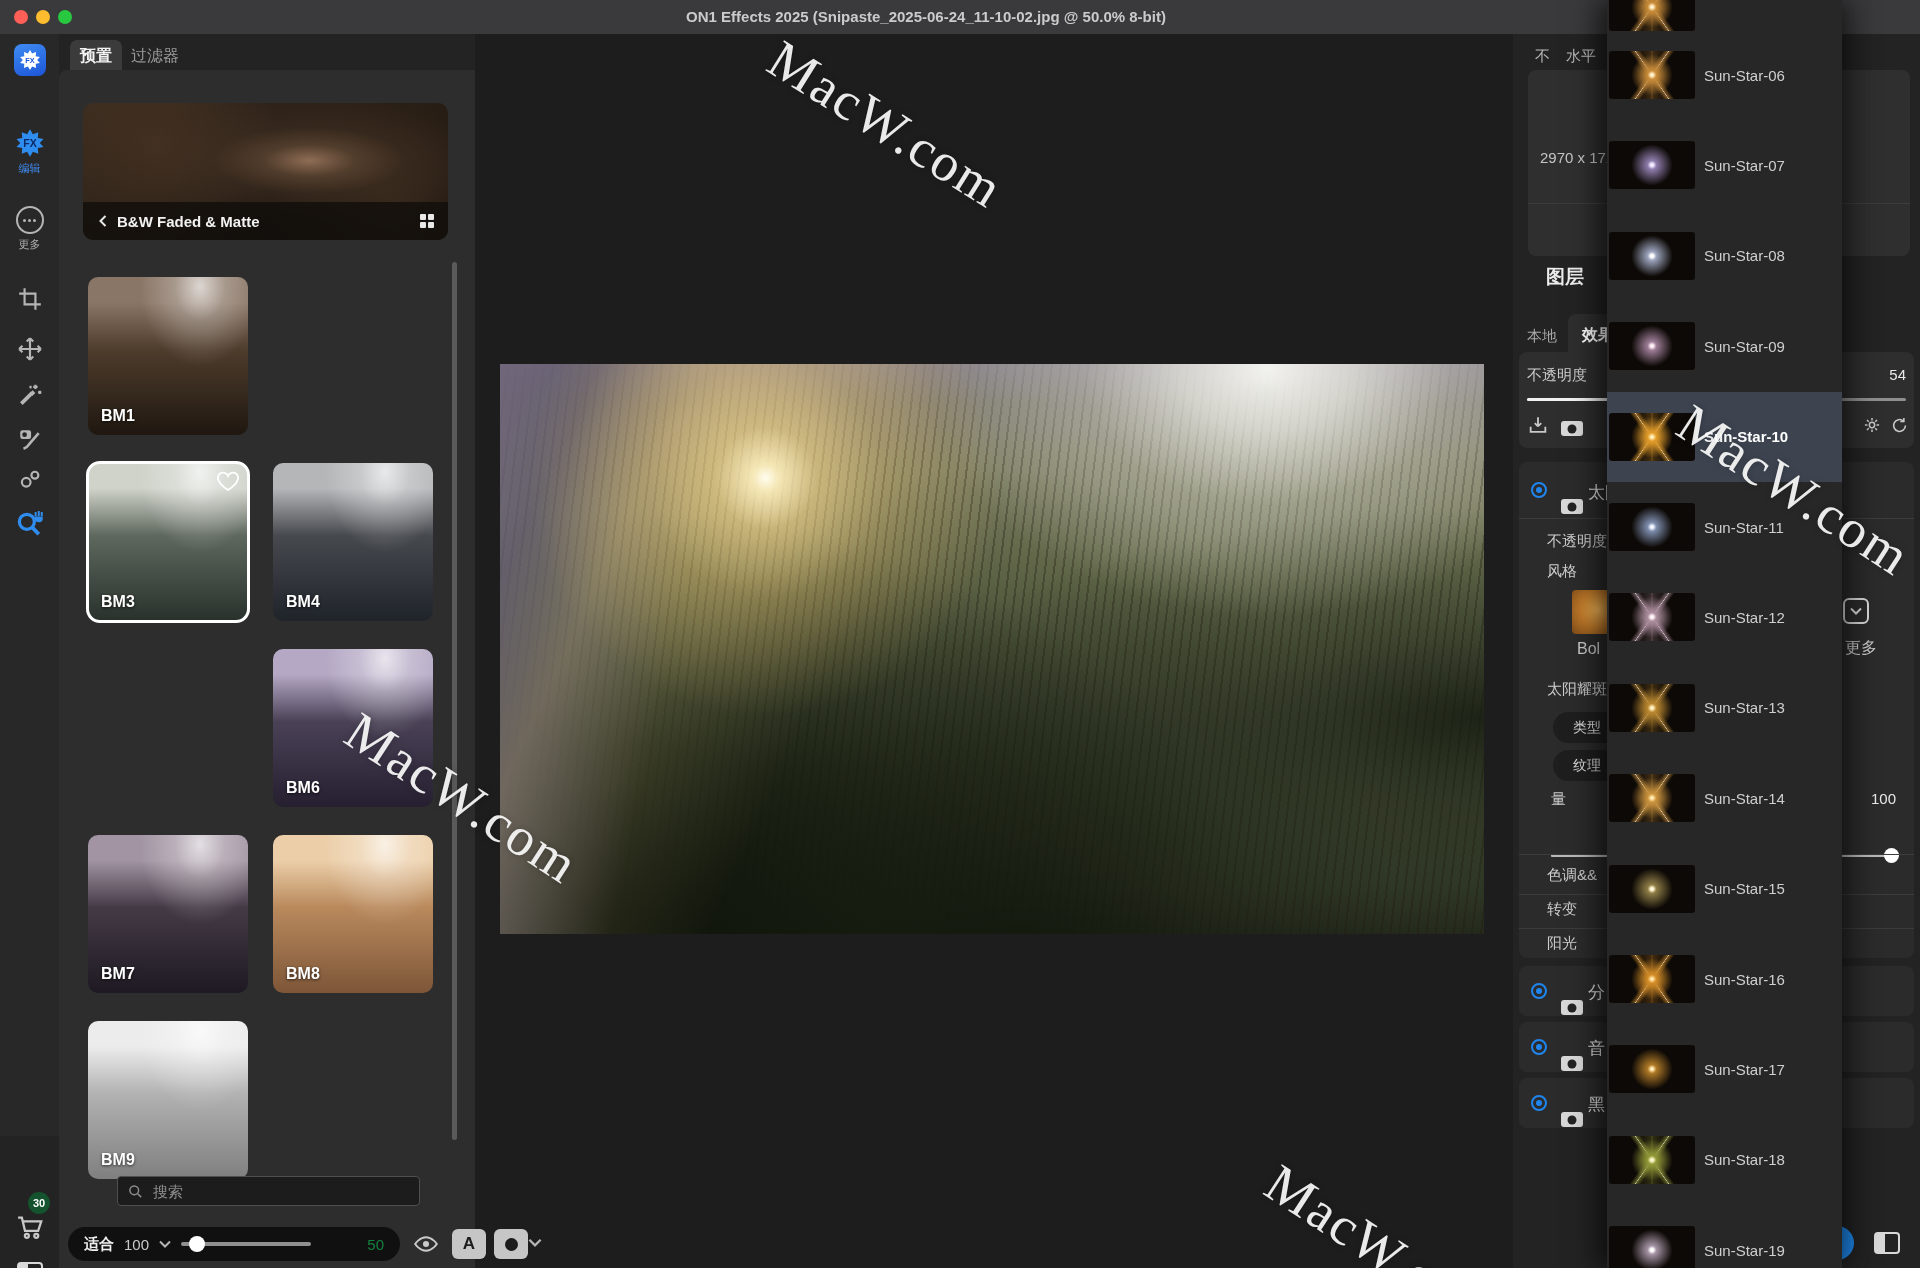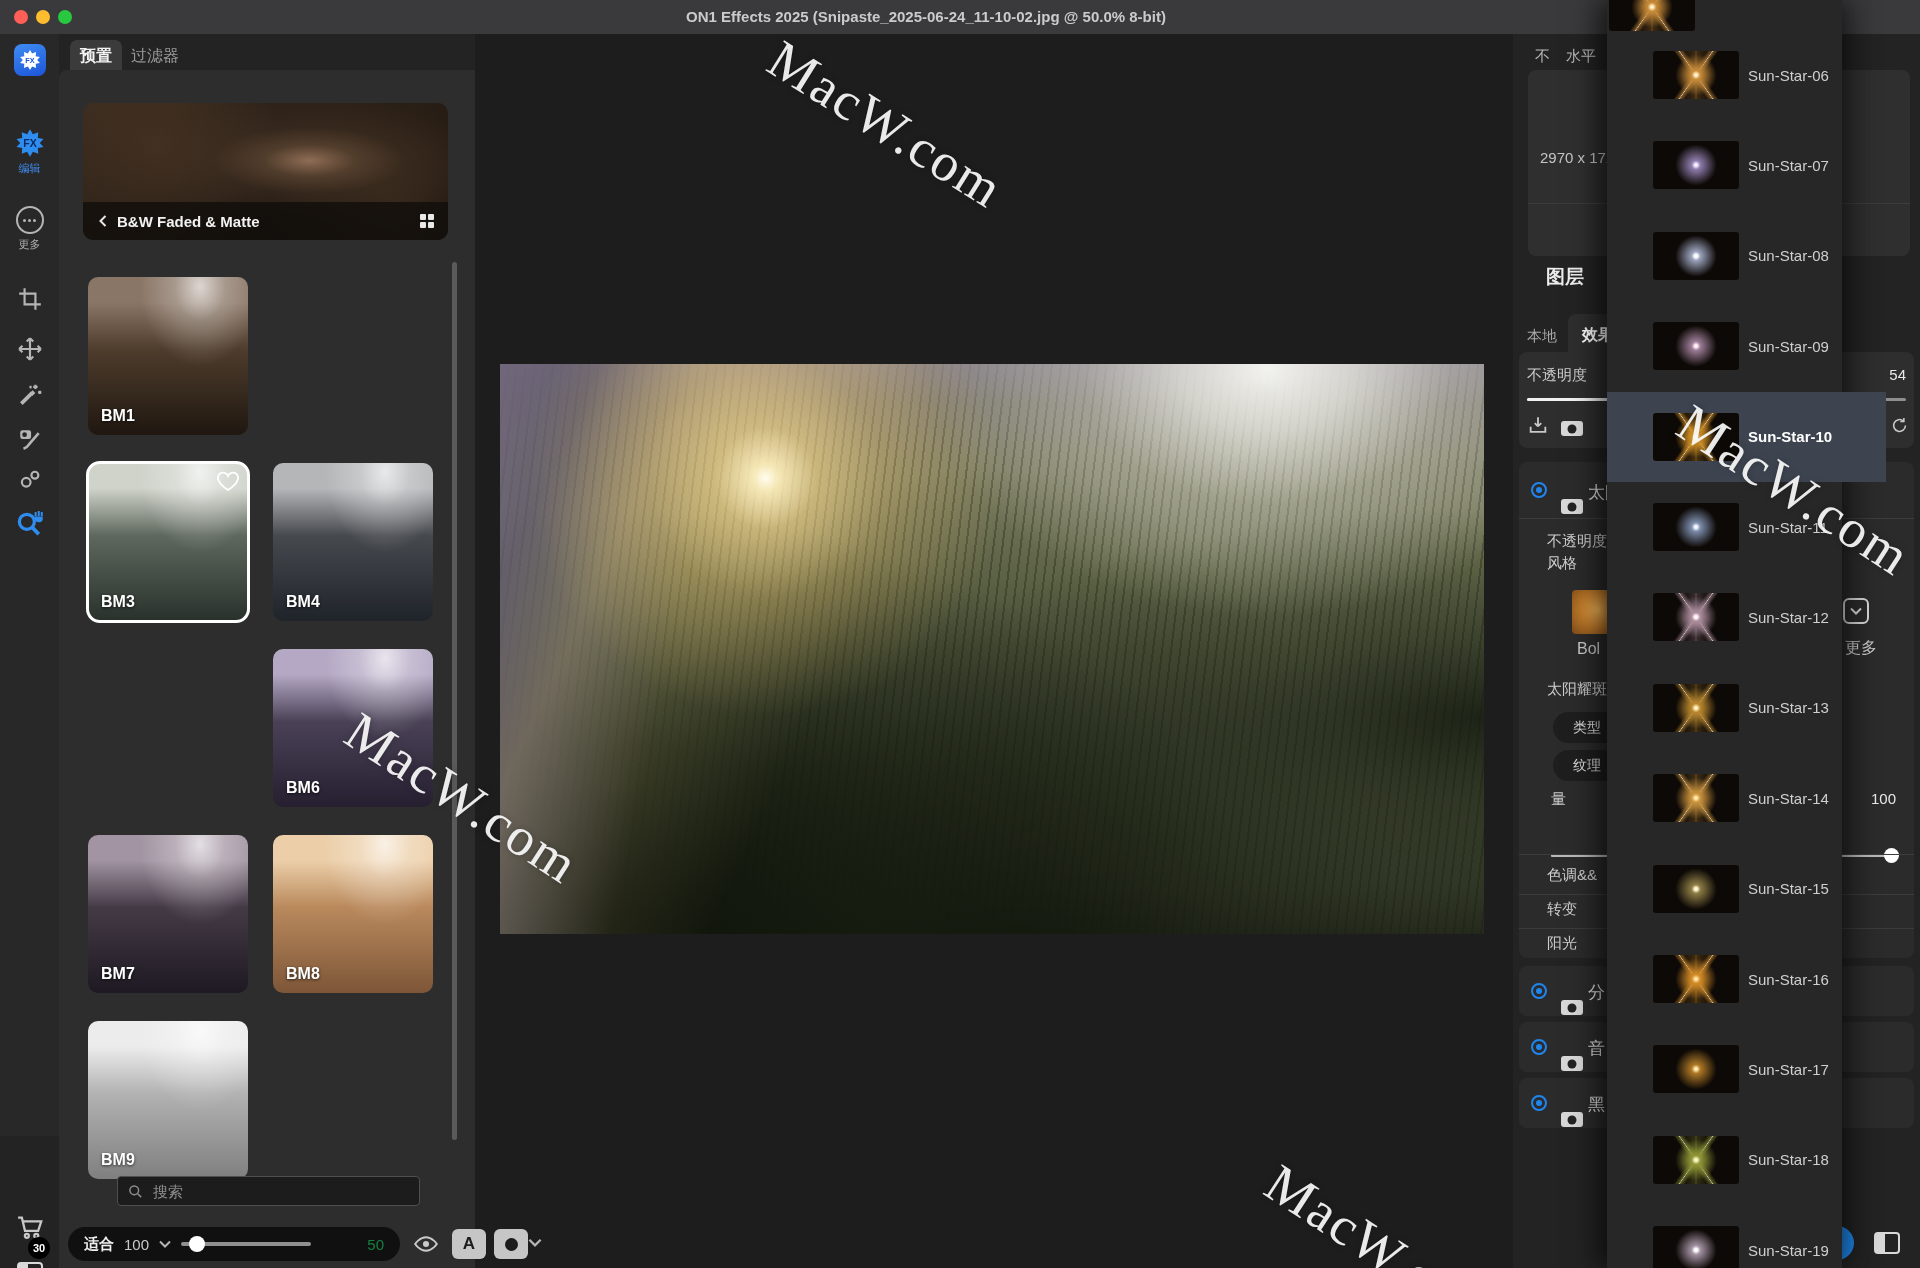--- a/index.html
+++ b/index.html
@@ -16,22 +16,22 @@
   
   .rail{left:0;top:34px;width:59px;height:1102px;background:#282828;text-decoration:underline;}
   .rail-item{left:0;width:59px;display:flex;flex-direction:column;align-items:center;gap:3px;}
   .rail-label{font-size:11px;color:#b0b0b0;}
   .rail-label.blue{color:#3f8cf3;}
   .applogo{width:32px;height:32px;border-radius:8px;background:linear-gradient(160deg,#3f8cf3,#1c55d8);
            display:flex;align-items:center;justify-content:center;}
   .morecircle{width:24px;height:24px;border-radius:50%;border:2px solid #b5b5b5;display:flex;align-items:center;justify-content:center;}
   .dots{display:flex;gap:2px;}
   .dots i{width:3px;height:3px;border-radius:50%;background:#b5b5b5;}
-  .cartbadge{left:28px;top:1192px;width:22px;height:22px;border-radius:50%;background:#000000;color:#fff;
-             font-size:11px;font-weight:bold;display:flex;align-items:center;justify-content:center;z-index:5;margin-top:45px;}
+  .cartbadge{left:28px;top:1192px;width:22px;height:22px;border-radius:50%;background:#14532d;color:#fff;
+             font-size:11px;font-weight:bold;display:flex;align-items:center;justify-content:center;z-index:5;}
 
   
   .tabstrip{left:59px;top:34px;width:416px;height:36px;background:#232323;}
   .tab-active{left:70px;top:40px;width:52px;height:32px;background:#3b3b3b;border-radius:7px 7px 0 0;
               display:flex;align-items:center;justify-content:center;font-size:16px;font-weight:bold;color:#f2f2f2;}
   .tab-idle{left:131px;top:46px;font-size:16px;color:#9a9a9a;}
   .leftpanel{left:59px;top:70px;width:416px;height:1198px;background:#2d2d2d;border-radius:8px 0 0 0;}
   .collection{left:83px;top:103px;width:365px;height:137px;border-radius:10px;overflow:hidden;
       background:
         radial-gradient(ellipse at 62% 42%, rgba(160,122,96,.85) 0%, rgba(120,90,66,.5) 14%, rgba(70,52,38,.35) 30%, transparent 55%),
@@ -118,21 +118,21 @@
   .pill{background:#1e1e1e;border-radius:16px;height:31px;display:flex;align-items:center;padding:0 20px;
       color:#d9d9d9;font-size:14px;width:fit-content;}
   .stylethumb{width:58px;height:44px;border-radius:4px;
       background:radial-gradient(circle at 45% 45%, #f2b455 0%, #c07a2a 45%, #6a3c12 100%);}
   .morebox{width:26px;height:26px;border:2px solid #d8d8d8;border-radius:6px;display:flex;align-items:center;justify-content:center;box-sizing:border-box;}
   .small-lbl{font-size:16px;color:#c9c9c9;}
 
   
   .flyout{left:1607px;top:0;width:235px;height:1268px;background:#272727;z-index:50;
       box-shadow:-10px 0 26px rgba(0,0,0,.55), 10px 0 26px rgba(0,0,0,.45);}
-  .ss-item{position:absolute;left:0;width:235px;height:90px;display:flex;align-items:center;padding-left:44px;}
+  .ss-item{position:absolute;left:0;width:235px;height:90px;display:flex;align-items:center;}
   .ss-item.sel{background:#3d4450;}
   .ss-thumb{width:86px;height:48px;margin-left:2px;border-radius:3px;background-color:#0d0906;flex:none;}
   .ss-label{margin-left:9px;font-size:15px;color:#cfcfcf;}
   .sel .ss-label{color:#fff;font-weight:bold;}
   .ss-partial{position:absolute;left:2px;top:-17px;width:86px;height:48px;border-radius:3px;background-color:#0d0906;}
 
   .bluecircle{width:34px;height:34px;border-radius:50%;background:#1f8bf2;}
   .paneltoggle{width:26px;height:22px;border:2px solid #d9d9d9;border-radius:4px;box-sizing:border-box;position:relative;}
   .paneltoggle::after{content:'';position:absolute;left:0;top:0;width:9px;height:100%;background:#d9d9d9;}
 </style>
@@ -358,21 +358,21 @@
         <path d="M17.5 2.5v4.5h-4.5"></path>
     </svg>
   </div>
 
   <div class="abs card" style="left:1519px;top:462px;width:395px;height:496px;background:#2b2b2b;">
     <div class="abs radio" style="left:12px;top:20px;"></div>
     <div class="abs maskic" style="left:42px;top:21px;"></div>
     <div class="abs cjk17" style="left:69px;top:19px;">太阳耀斑</div>
     <div class="divider" style="left:0;top:56px;width:395px;"></div>
     <div class="abs lbl" style="left:28px;top:70px;">不透明度</div>
-    <div class="abs lbl" style="left:28px;top:92px;font-family:Liberation Serif, serif;">风格</div>
+    <div class="abs lbl" style="left:28px;top:100px;font-family:Liberation Serif, serif;">风格</div>
     <div class="abs stylethumb" style="left:53px;top:128px;"></div>
     <div class="abs small-lbl" style="left:58px;top:178px;">Bol</div>
     <div class="abs" style="left:324px;top:136px;">
       <div class="morebox">
         <svg width="12" height="8" viewBox="0 0 12 8">
             <path d="M1 1.5l5 5 5-5" stroke="#d8d8d8" stroke-width="2" fill="none"></path>
           </svg>
       </div>
     </div>
     <div class="abs small-lbl" style="left:326px;top:176px;">更多</div>

